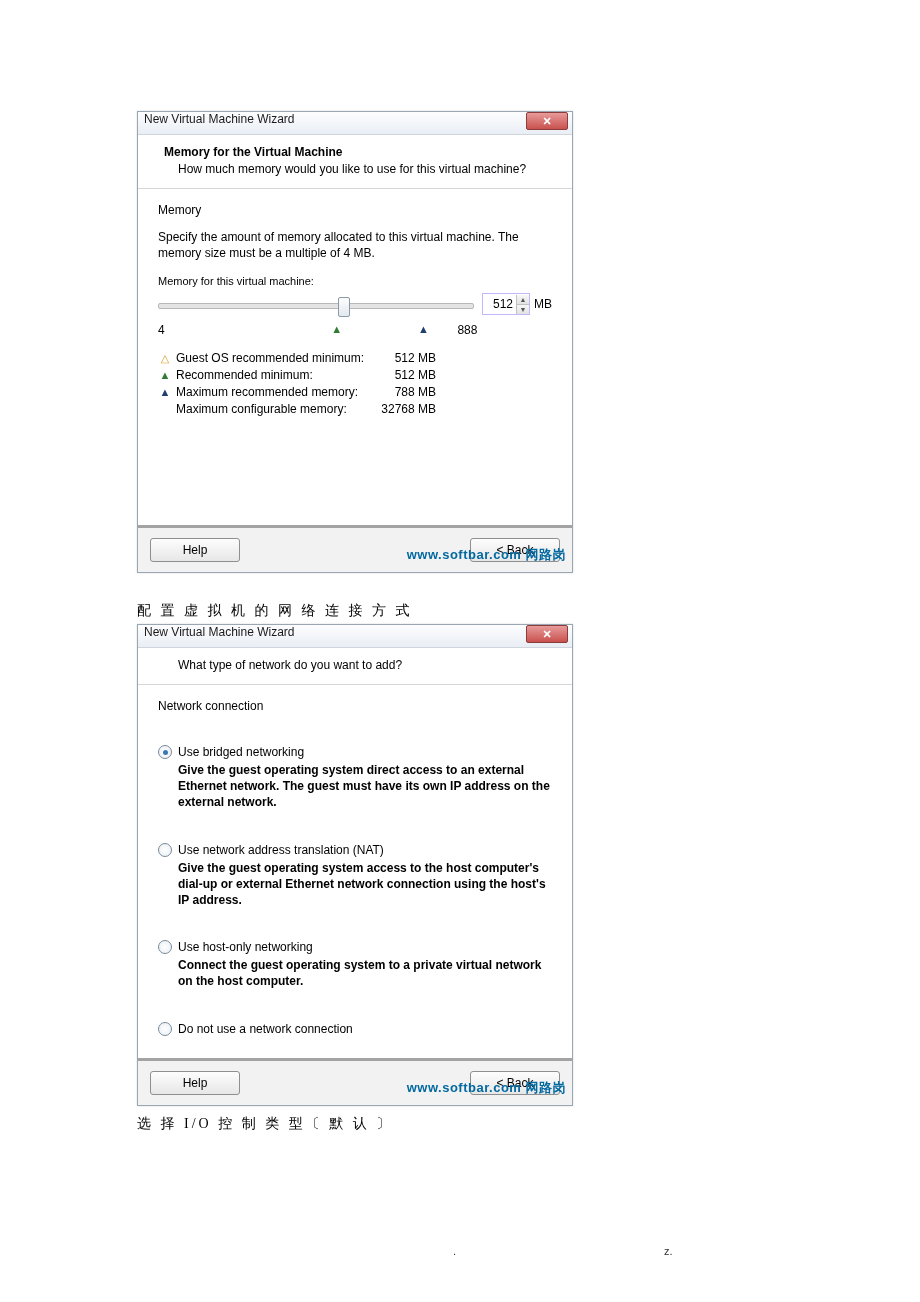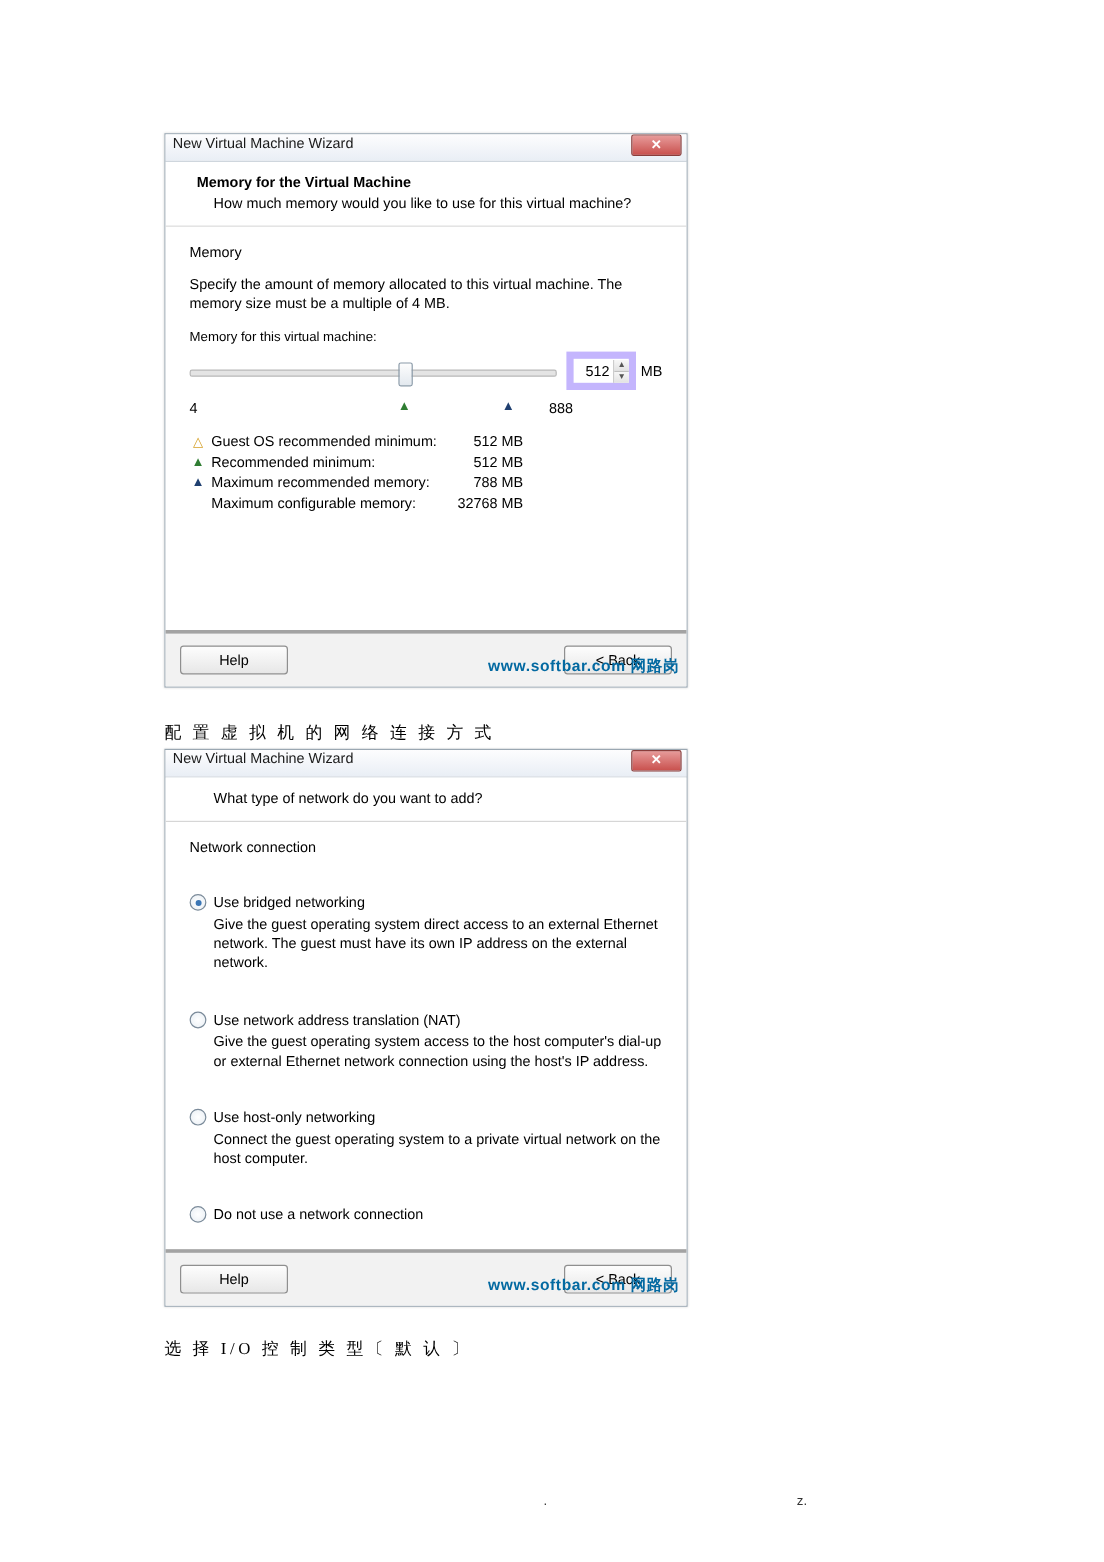--- a/index.html
+++ b/index.html
@@ -74,21 +74,21 @@
     top: 2px;
     width: 10px; height: 18px;
     background: linear-gradient(#fdfdfd,#e3e9ef);
     border: 1px solid #8a9aa8;
     border-radius: 2px;
   }
   .spin-wrap { display: flex; align-items: center; gap: 4px; }
   .spinbox {
     width: 46px;
     height: 20px;
-    border: 6px solid #c4b5fd;
+    border: 1px solid #c4b5fd;
     background: #fff;
     display: flex;
     align-items: center;
   }
   .spin-val { flex: 1; text-align: right; padding-right: 3px; font-size: 12px; }
   .spin-arrows {
     display: flex; flex-direction: column;
     border-left: 1px solid #c0c0c0;
   }
   .spin-arrows span {
@@ -145,21 +145,21 @@
     width: 12px; height: 12px; border-radius: 50%;
     border: 1px solid #7a8a99;
     background: radial-gradient(#fff,#e8eef4);
     display: inline-flex; align-items: center; justify-content: center;
     flex-shrink: 0;
   }
   .radio.checked::after {
     content: ""; width: 5px; height: 5px; border-radius: 50%;
     background: #3b76b5;
   }
-  .radio-desc { font-size: 12px; margin: 3px 0 0 20px; line-height: 1.35; }
+  .radio-desc { font-size: 12px; margin: 3px 0 0 20px; line-height: 1.35; font-weight: bold; }
   .caption {
     position: absolute;
     font-family: SimSun, "宋体", serif;
     font-size: 14px;
     letter-spacing: 3px;
   }
   .footnote { position: absolute; font-size: 11px; color: #333; }
 </style>
 </head>
 <body>

